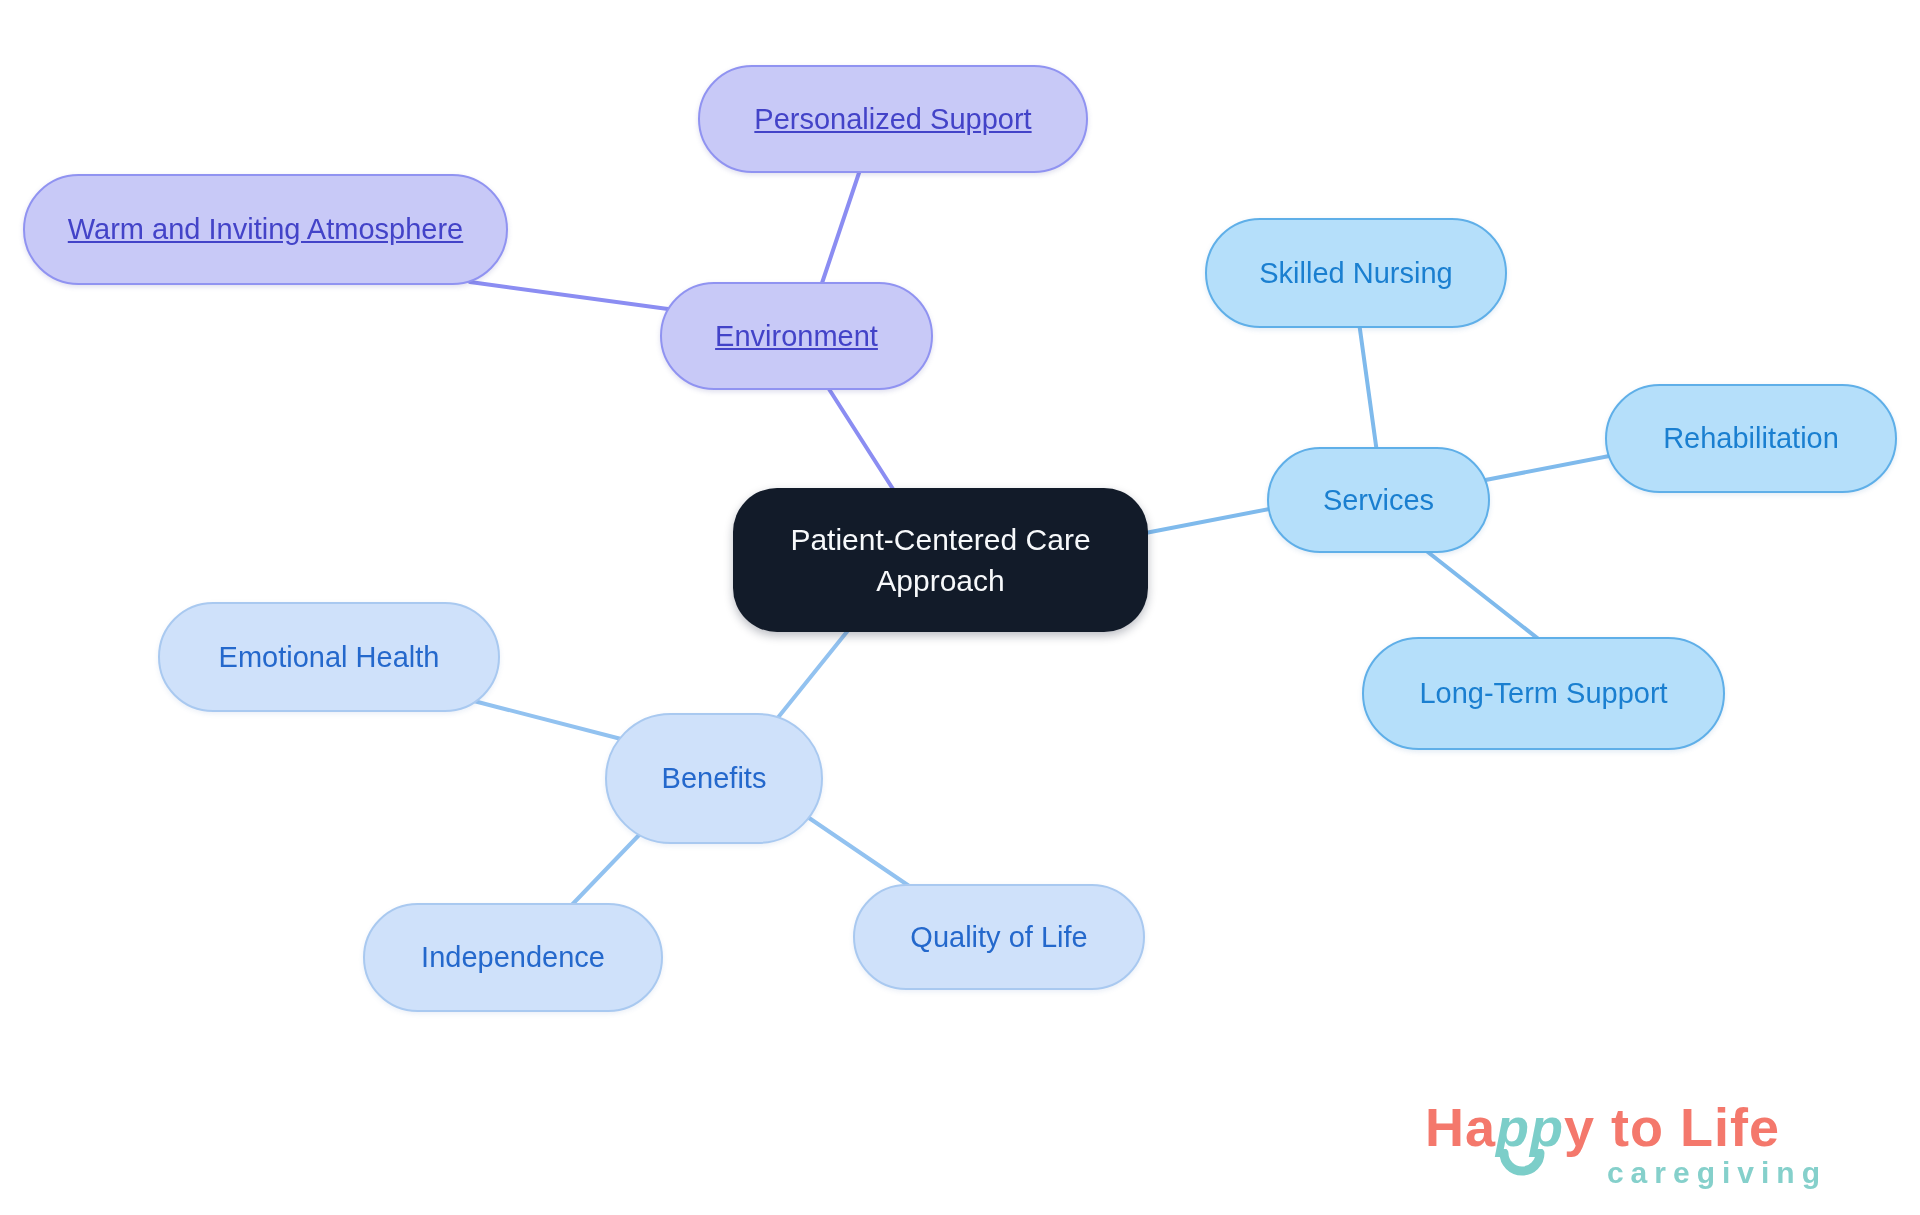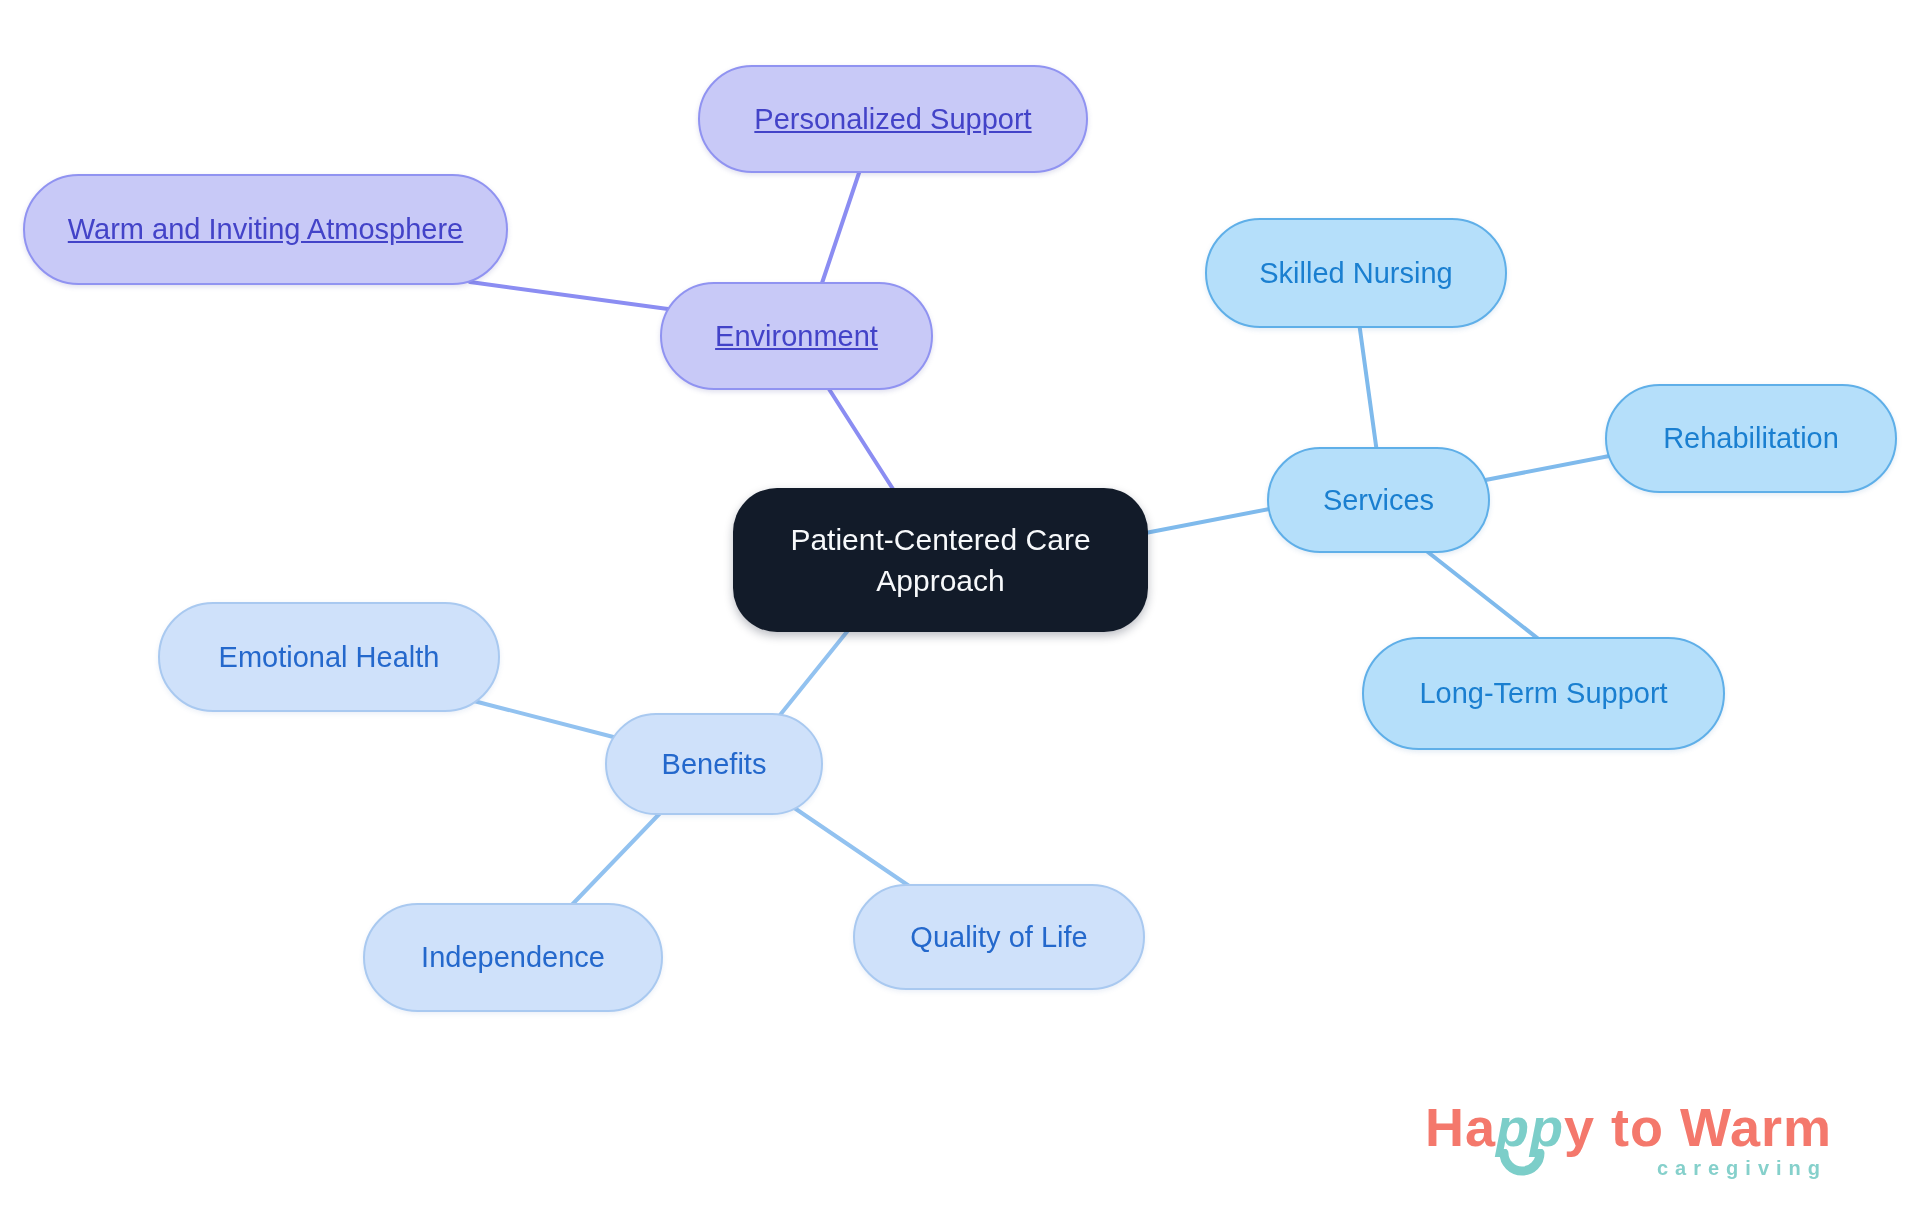--- a/index.html
+++ b/index.html
@@ -67,21 +67,21 @@
   }
   #node-central .label { width: 330px; }
 
   #node-environment   { left: 660px;  top: 282px; width: 273px; height: 108px; }
   #node-personalized  { left: 698px;  top: 65px;  width: 390px; height: 108px; }
   #node-warm          { left: 23px;   top: 174px; width: 485px; height: 111px; }
   #node-services      { left: 1267px; top: 447px; width: 223px; height: 106px; }
   #node-skilled       { left: 1205px; top: 218px; width: 302px; height: 110px; }
   #node-rehab         { left: 1605px; top: 384px; width: 292px; height: 109px; }
   #node-longterm      { left: 1362px; top: 637px; width: 363px; height: 113px; }
-  #node-benefits      { left: 605px;  top: 713px; width: 218px; height: 102px; }
+  #node-benefits      { left: 605px;  top: 713px; width: 218px; height: 131px; }
   #node-emotional     { left: 158px;  top: 602px; width: 342px; height: 110px; text-align: center; }
   #node-independence  { left: 363px;  top: 903px; width: 300px; height: 109px; }
   #node-quality       { left: 853px;  top: 884px; width: 292px; height: 106px; }
 
   
   .logo {
     position: absolute;
     left: 1425px; top: 1100px;
     width: 452px;
   }
@@ -103,21 +103,21 @@
     position: absolute;
     left: 3px;
     bottom: -25px;
     width: 46px;
     height: 30px;
   }
   .logo-tagline {
     margin-top: 4px;
     margin-right: 50px;
     text-align: right;
-    font-size: 20px;
+    font-size: 30px;
     font-weight: bold;
     letter-spacing: 7px;
     color: var(--logo-teal-light);
     line-height: 1;
   }
 </style>
 </head>
 <body>
 
 <div class="canvas">
@@ -172,17 +172,17 @@
   <div class="node soft" id="node-independence">
     <span class="label">Independence</span>
   </div>
   <div class="node soft" id="node-quality">
     <span class="label">Quality of Life</span>
   </div>
 
   <div class="logo">
     <div class="logo-main"><span class="coral">Ha</span><span class="teal logo-pp"><span>pp</span><svg class="logo-smile" viewBox="0 0 46 30" xmlns="http://www.w3.org/2000/svg">
             <path d="M5 4 A18 18 0 0 0 41 4" fill="none" stroke="#7ccec9" stroke-width="9" stroke-linecap="round"></path>
-          </svg></span><span class="coral">y</span><span class="coral"> to Warm</span></div>
+          </svg></span><span class="coral">y</span><span class="coral"> to Life</span></div>
     <div class="logo-tagline">caregiving</div>
   </div>
 
 </div>
 
 </body></html>

